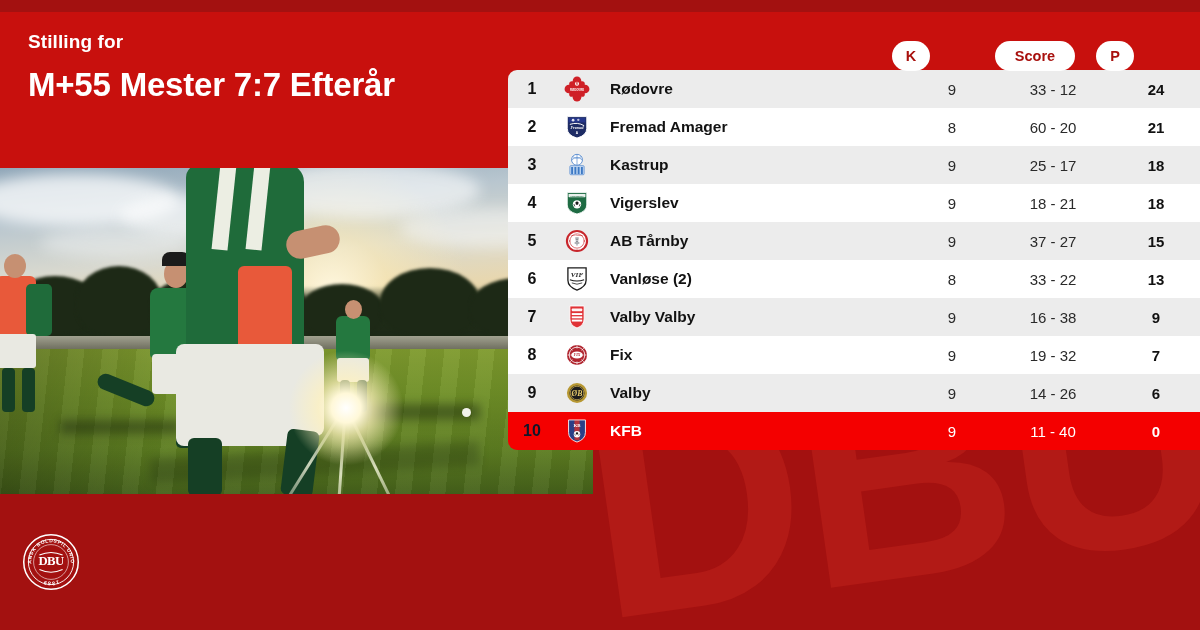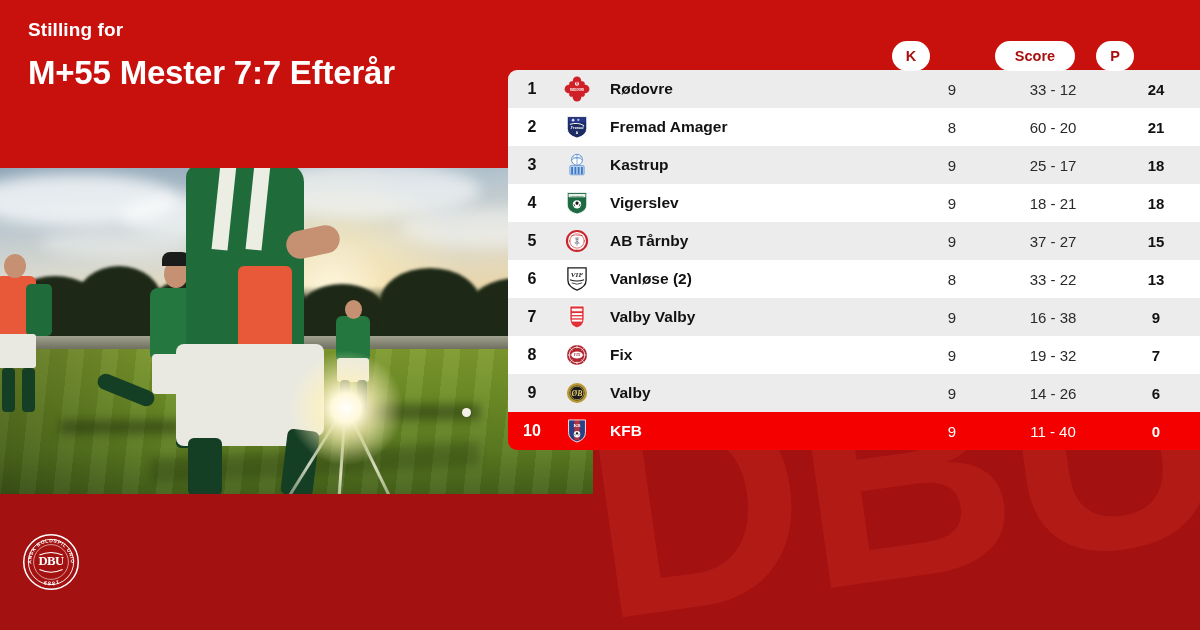--- a/index.html
+++ b/index.html
@@ -30,21 +30,21 @@
     letter-spacing: -6px;
     color: #b21a16;
     white-space: nowrap;
     font-family: "Liberation Sans", sans-serif;
     transform: rotate(-8deg);
   }
 
   
   .header-band {
     position: absolute;
-    left: 0; top: 0;
+    left: 0; top: 12px;
     width: 1200px; height: 168px;
     background: #c8100d;
   }
   .header-inner {
     position: absolute;
     left: 28px; top: 18px;
   }
   .eyebrow {
     color: #ffffff;
     font-size: 19px;
@@ -204,21 +204,21 @@
   .c-p {
     flex: 0 0 88px;
     text-align: center;
     font-size: 15px;
     font-weight: 700;
     color: #111111;
   }
   .trow.highlight .c-k,
   .trow.highlight .c-score,
   .trow.highlight .c-p { color: #ffffff; }
-  .trow.highlight .c-rank { color: #ffffff; }
+  .trow.highlight .c-rank { color: #0f172a; }
 
   
   .pill-row {
     position: absolute;
     top: 41px; left: 508px;
     width: 692px; height: 30px;
     z-index: 25;
   }
   .pill {
     position: absolute;

